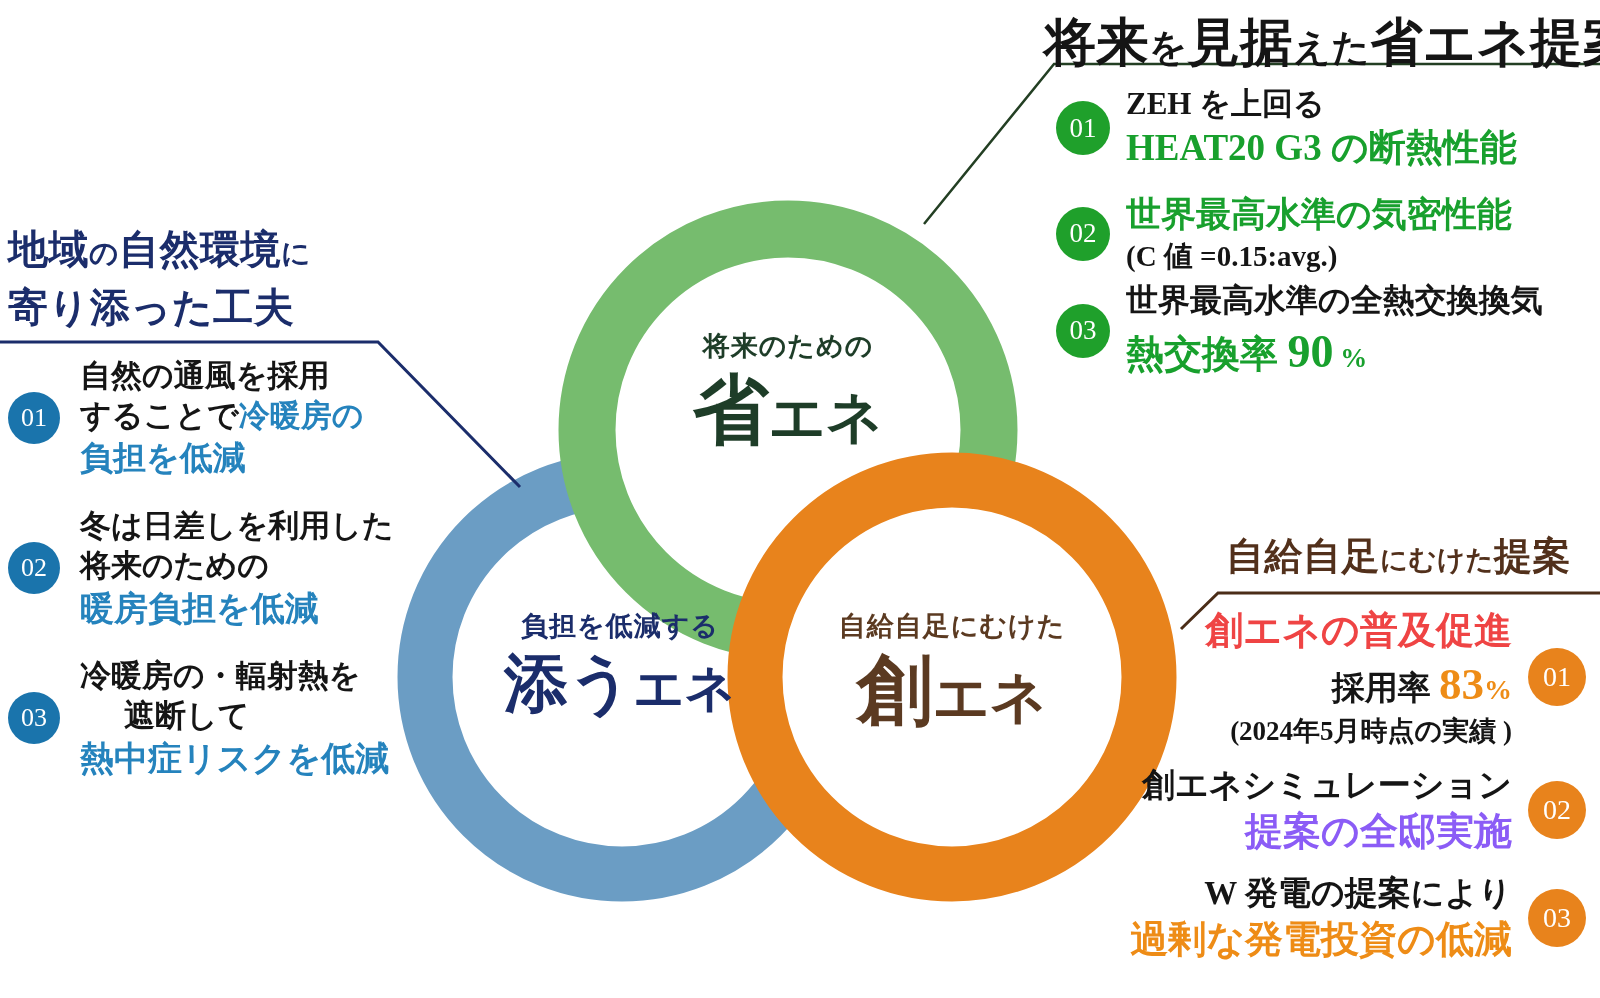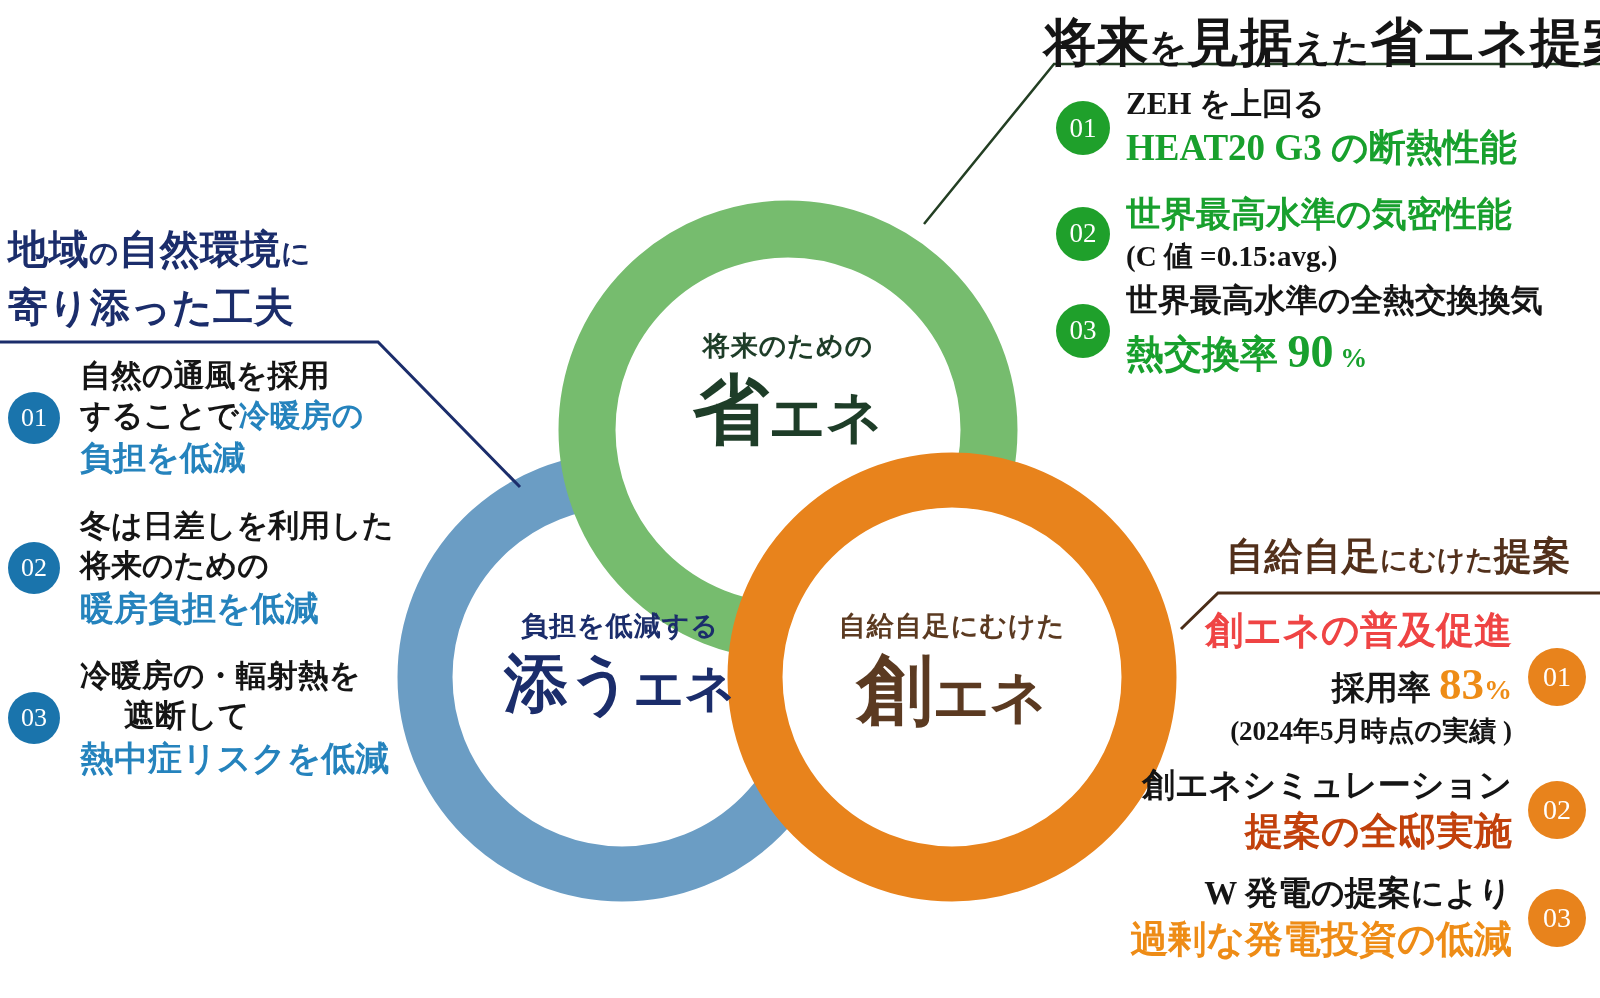--- a/index.html
+++ b/index.html
@@ -144,21 +144,21 @@
         <div class="item-lines">
           <div class="item-line" style="font-size: 38px;"><span style="color: #ef4444;">創エネの普及促進</span></div>
           <div class="item-line" style="font-size: 33px;"><span style="color: rgb(21, 21, 21);">採用率 </span><span style="font-size: 45px; color: rgb(238, 140, 22);">83</span><span style="font-size: 28px; color: rgb(238, 140, 22);">%</span></div>
           <div class="item-line" style="font-size: 27px;"><span style="color: rgb(21, 21, 21);">(2024年5月時点の実績 )</span></div>
         </div>
         <div class="badge badge-orange">01</div>
       </div>
       <div class="item-row">
         <div class="item-lines">
           <div class="item-line" style="font-size: 33px;"><span style="color: rgb(21, 21, 21);">創エネシミュレーション</span></div>
-          <div class="item-line" style="font-size: 38px;"><span style="color: #c2410c;">提案の全邸実施</span></div>
+          <div class="item-line" style="font-size: 38px;"><span style="color: #8b5cf6;">提案の全邸実施</span></div>
         </div>
         <div class="badge badge-orange">02</div>
       </div>
       <div class="item-row">
         <div class="item-lines">
           <div class="item-line" style="font-size: 33px;"><span style="color: rgb(21, 21, 21);">W 発電の提案により</span></div>
           <div class="item-line" style="font-size: 38px;"><span style="color: rgb(238, 140, 22);">過剰な発電投資の低減</span></div>
         </div>
         <div class="badge badge-orange">03</div>
       </div>

